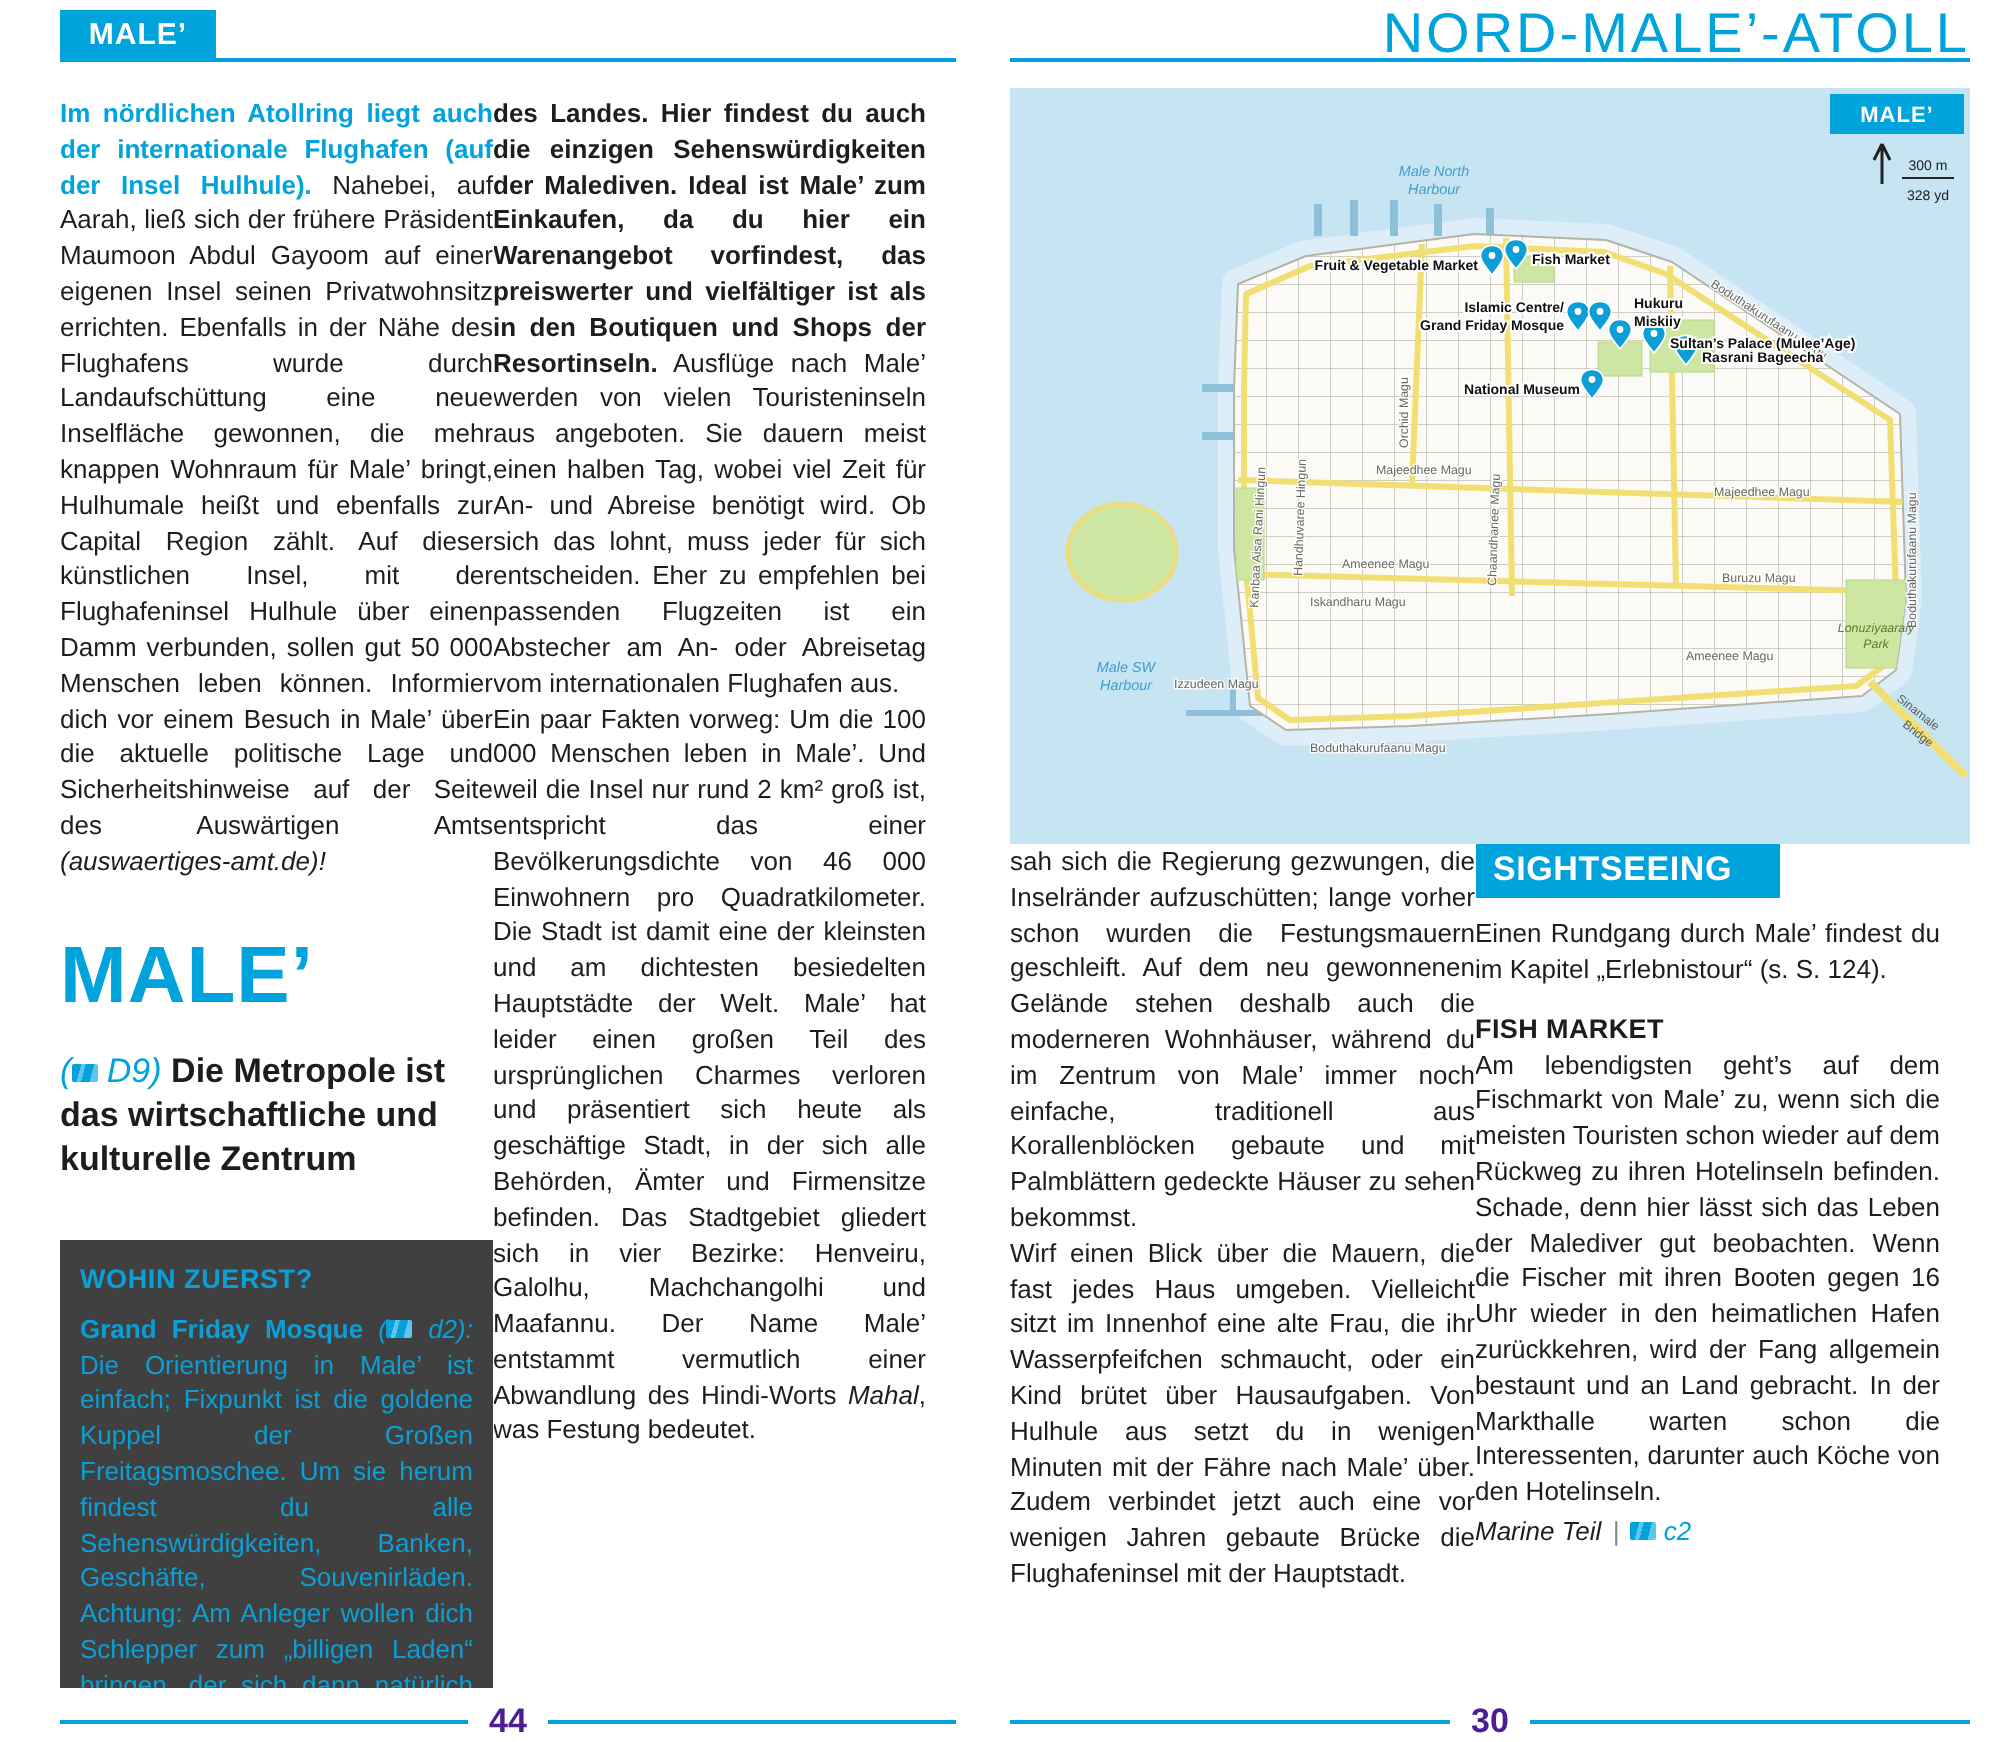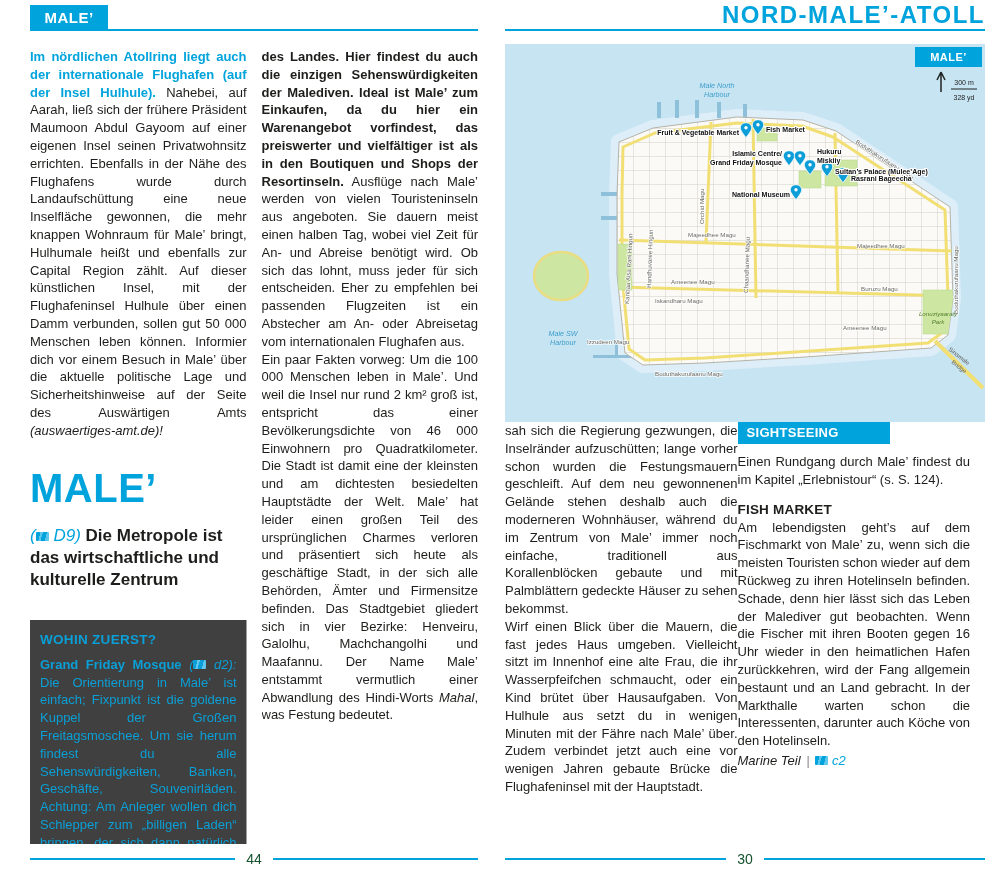--- a/index.html
+++ b/index.html
@@ -17,25 +17,25 @@
   .hdr-badge {
     position:absolute; left:30px; top:5px; width:78px; height:25px;
     background:#00a3dc; color:#fff; font-weight:bold; font-size:15px;
     display:flex; align-items:center; justify-content:center; letter-spacing:.5px;
   }
   .hdr-rule { position:absolute; top:28.5px; height:2.5px; background:#00a3dc; }
   .hdr-rule.left  { left:30px;  width:448px; }
   .hdr-rule.right { left:505px; width:480px; }
   .hdr-title {
     position:absolute; top:1px; left:505px; width:480px; text-align:right;
-    color:#00a3dc; font-size:24px; font-weight:bold; letter-spacing:1.5px;
-  }
-
-  
-  .page-left { position:absolute; left:30px; top:48px; width:448px; height:796px; display:flex; gap:15px; }
+    color:#00a3dc; font-size:28px; font-weight:normal; letter-spacing:1.5px;
+  }
+
+  
+  .page-left { position:absolute; left:30px; top:48px; width:448px; height:796px; display:flex; }
   .page-left .col { width:216.5px; height:100%; overflow:hidden; }
   .body-text { font-size:13px; line-height:1.37; text-align:justify; hyphens:auto; }
   .hl-bold { color:#00a3dc; font-weight:bold; }
   .chapter-title { color:#00a3dc; font-size:40px; font-weight:bold; margin:26px 0 14px 0; letter-spacing:.5px; }
   .subtitle { font-size:17px; line-height:1.32; font-weight:bold; }
   .mapref { color:#00a3dc; font-style:italic; font-weight:normal; white-space:nowrap; }
   .map-icon {
     display:inline-block; width:13px; height:9px; vertical-align:baseline;
     background:linear-gradient(105deg,#00a3dc 30%,#5cc6ec 30% 45%,#00a3dc 45% 72%,#5cc6ec 72%);
     border-radius:1px;
@@ -50,31 +50,31 @@
   .info-box .mapref { color:#0a9fd6; }
   .info-box .map-icon { background:linear-gradient(105deg,#0a9fd6 30%,#5cc6ec 30% 45%,#0a9fd6 45% 72%,#5cc6ec 72%); }
 
   
   .page-right { position:absolute; left:505px; top:44px; width:480px; }
   .map-wrap { width:480px; height:378px; position:relative; }
   .map-svg { width:480px; height:378px; display:block; }
   .right-cols { display:flex; margin-top:0; height:400px; }
   .right-cols .col { width:232.5px; overflow:hidden; }
   .sightseeing-bar {
-    background:#00a3dc; color:#fff; font-weight:bold; font-size:13px;
+    background:#00a3dc; color:#fff; font-weight:bold; font-size:17px;
     width:152px; padding:3px 9px 4px 9px; margin-bottom:9px; letter-spacing:.3px;
   }
   .fish-heading { font-size:13.5px; font-weight:bold; margin:13px 0 2px 0; letter-spacing:.2px; }
   .address { font-style:italic; margin-top:3px; font-size:13px; }
   .address .sep { color:#888; padding:0 2px; }
 
   
   .page-footer { position:absolute; top:851px; display:flex; align-items:center; gap:11px; }
   .page-footer .rule { flex:1; height:2.5px; background:#00a3dc; }
-  .page-footer .num { font-weight:normal; font-size:14px; color:#14532d; }
+  .page-footer .num { font-weight:bold; font-size:17px; color:#4c1d95; }
   .footer-left  { left:30px;  width:448px; }
   .footer-right { left:505px; width:480px; }
 
   
   .poi-lbl text   { font:bold 7px "Liberation Sans",sans-serif; fill:#101010; paint-order:stroke; stroke:#ffffff; stroke-width:2px; }
   .street-lbl text{ font:6.2px "Liberation Sans",sans-serif; fill:#696963; paint-order:stroke; stroke:rgba(255,255,255,.85); stroke-width:1.4px; }
   .water-lbl text { font:italic 7.2px "Liberation Sans",sans-serif; fill:#3f9fcc; text-anchor:middle; }
   .area-lbl text  { font:italic 6.2px "Liberation Sans",sans-serif; fill:#55802f; text-anchor:middle; }
   .bridge-lbl text{ font:6px "Liberation Sans",sans-serif; fill:#5a5a55; }
   .scale-grp text { font:7px "Liberation Sans",sans-serif; fill:#222; }

